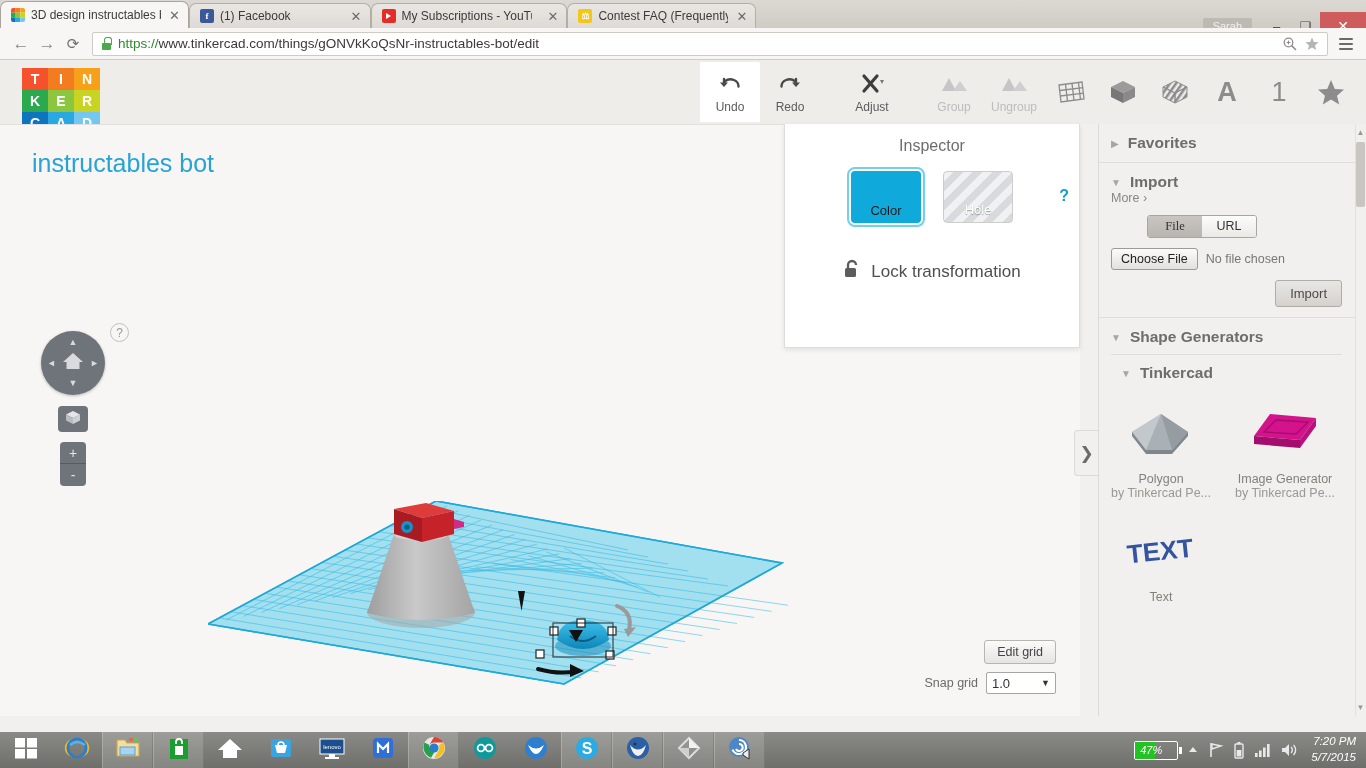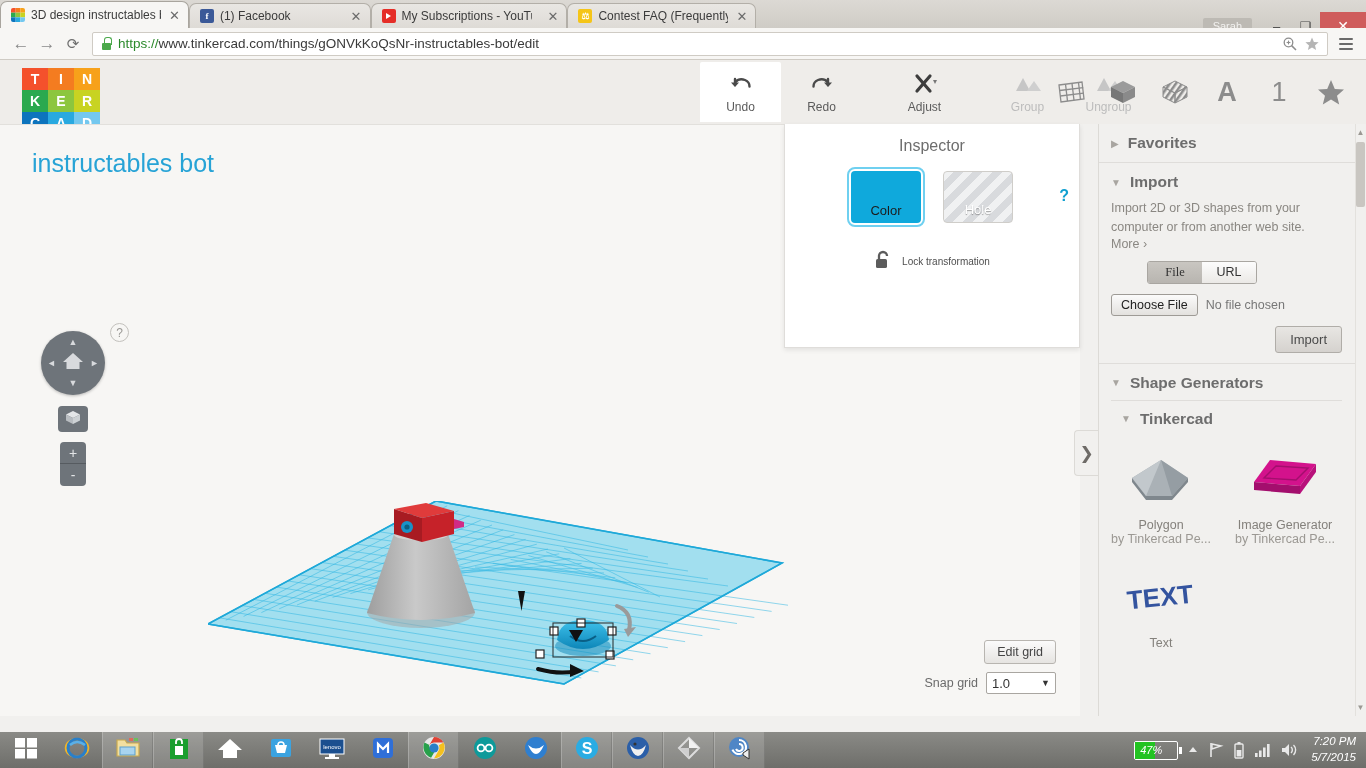--- a/index.html
+++ b/index.html
@@ -72,21 +72,21 @@
   .tc-logo{ position:absolute; left:22px; top:8px; width:78px; height:66px;
             display:grid; grid-template-columns:repeat(3,26px); grid-template-rows:repeat(3,22px); }
   .tc-logo div{ display:flex; align-items:center; justify-content:center; color:#fff;
                 font-weight:bold; font-size:14px; font-family:"Liberation Sans",sans-serif; }
   .menu-items{ position:absolute; left:110px; top:0; height:64px; display:flex; align-items:center; }
   .menu-item{ padding:0 22px; font-size:16px; color:#5a5a5a; cursor:pointer;
               border-right:1px solid #dcdad6; height:26px; display:flex; align-items:center;}
   .menu-item:first-child{ border-left:1px solid #dcdad6; }
 
   .tool-group{ position:absolute; left:700px; top:2px; display:flex; align-items:flex-start; }
-  .tool{ width:81px; height:60px; display:flex; flex-direction:column; align-items:center;
+  .tool{ width:60px; height:60px; display:flex; flex-direction:column; align-items:center;
          justify-content:center; gap:3px; font-size:12px; color:#5b5b5b; cursor:pointer; }
   .tool.active{ background:#fff; border-radius:2px 2px 0 0; }
   .tool.disabled{ color:#bcbcbc; cursor:default; }
   .tool .tglyph{ height:26px; display:flex; align-items:center; justify-content:center; }
   .tool-sep{ width:22px; }
 
   .right-icons{ position:absolute; right:18px; top:0; height:64px; display:flex; align-items:center; gap:18px; }
   .ricon{ width:34px; height:34px; display:flex; align-items:center; justify-content:center;
           color:#8c8c8c; cursor:pointer; }
 
@@ -130,22 +130,22 @@
               background:#fff; border:1px solid #dfdddA; border-top:none;
               box-shadow:0 2px 5px rgba(0,0,0,.09); }
   .insp-title{ text-align:center; margin-top:13px; font-size:16px; color:#6d6d6d; }
   .insp-row{ display:flex; align-items:flex-start; justify-content:center; gap:22px; margin-top:16px; position:relative;}
   .swatch{ width:70px; height:52px; border-radius:4px; position:relative; cursor:pointer;
            display:flex; align-items:flex-end; justify-content:center; padding-bottom:5px; font-size:13px;}
   .swatch.color{ outline:2px solid #6fd0f0; outline-offset:2px; color:#1c1c1c; }
   .swatch.hole{ border:1px solid #cfcdc9; color:#fff; text-shadow:0 1px 1px rgba(0,0,0,.35);
       background:repeating-linear-gradient(-45deg,#d8dadd 0 7px,#f0f1f2 7px 14px); }
   .insp-help{ position:absolute; right:10px; top:16px; color:#0f9fd0; font-size:16px; font-weight:bold; cursor:pointer;}
-  .lock-row{ display:flex; align-items:center; justify-content:center; gap:10px; margin-top:27px;
-             font-size:10px; color:#4f4f4f; cursor:pointer;}
+  .lock-row{ display:flex; align-items:center; justify-content:center; gap:10px; margin-top:36px;
+             font-size:17px; color:#4f4f4f; cursor:pointer;}
 
   
   .sidebar{ position:absolute; left:1098px; top:64px; width:268px; height:592px;
             background:#f1f0ee; border-left:1px solid #dcdad6; overflow:hidden; }
   .sb-scroll{ position:absolute; right:0; top:0; width:11px; height:592px; background:#f1f0ee; border-left:1px solid #e3e1dd;}
   .sb-thumb{ position:absolute; right:1px; top:18px; width:9px; height:65px; background:#c9c6c1; border-radius:2px;}
   .sb-arrow{ position:absolute; right:1px; color:#9b9893; font-size:8px; width:9px; text-align:center;}
   .sb-arrow.up{ top:4px; } .sb-arrow.down{ bottom:4px; }
 
   .sb-body{ position:absolute; left:0; top:0; width:257px; height:592px; }
@@ -554,21 +554,20 @@
           <span class="tri">▶</span>
           <span class="label">Favorites</span>
         </div>
       </div>
 
       <div class="sb-section">
         <div class="sb-head">
           <span class="tri">▼</span>
           <span class="label">Import</span>
         </div>
-        <div class="sb-text">Import 2D or 3D shapes from your computer or from another web site.</div>
         <div class="sb-more">More ›</div>
         <div class="seg">
           <div class="on">File</div>
           <div class="off">URL</div>
         </div>
         <div class="file-row">
           <span class="choose-file">Choose File</span>
           <span class="no-file">No file chosen</span>
         </div>
         <div style="overflow:hidden">

